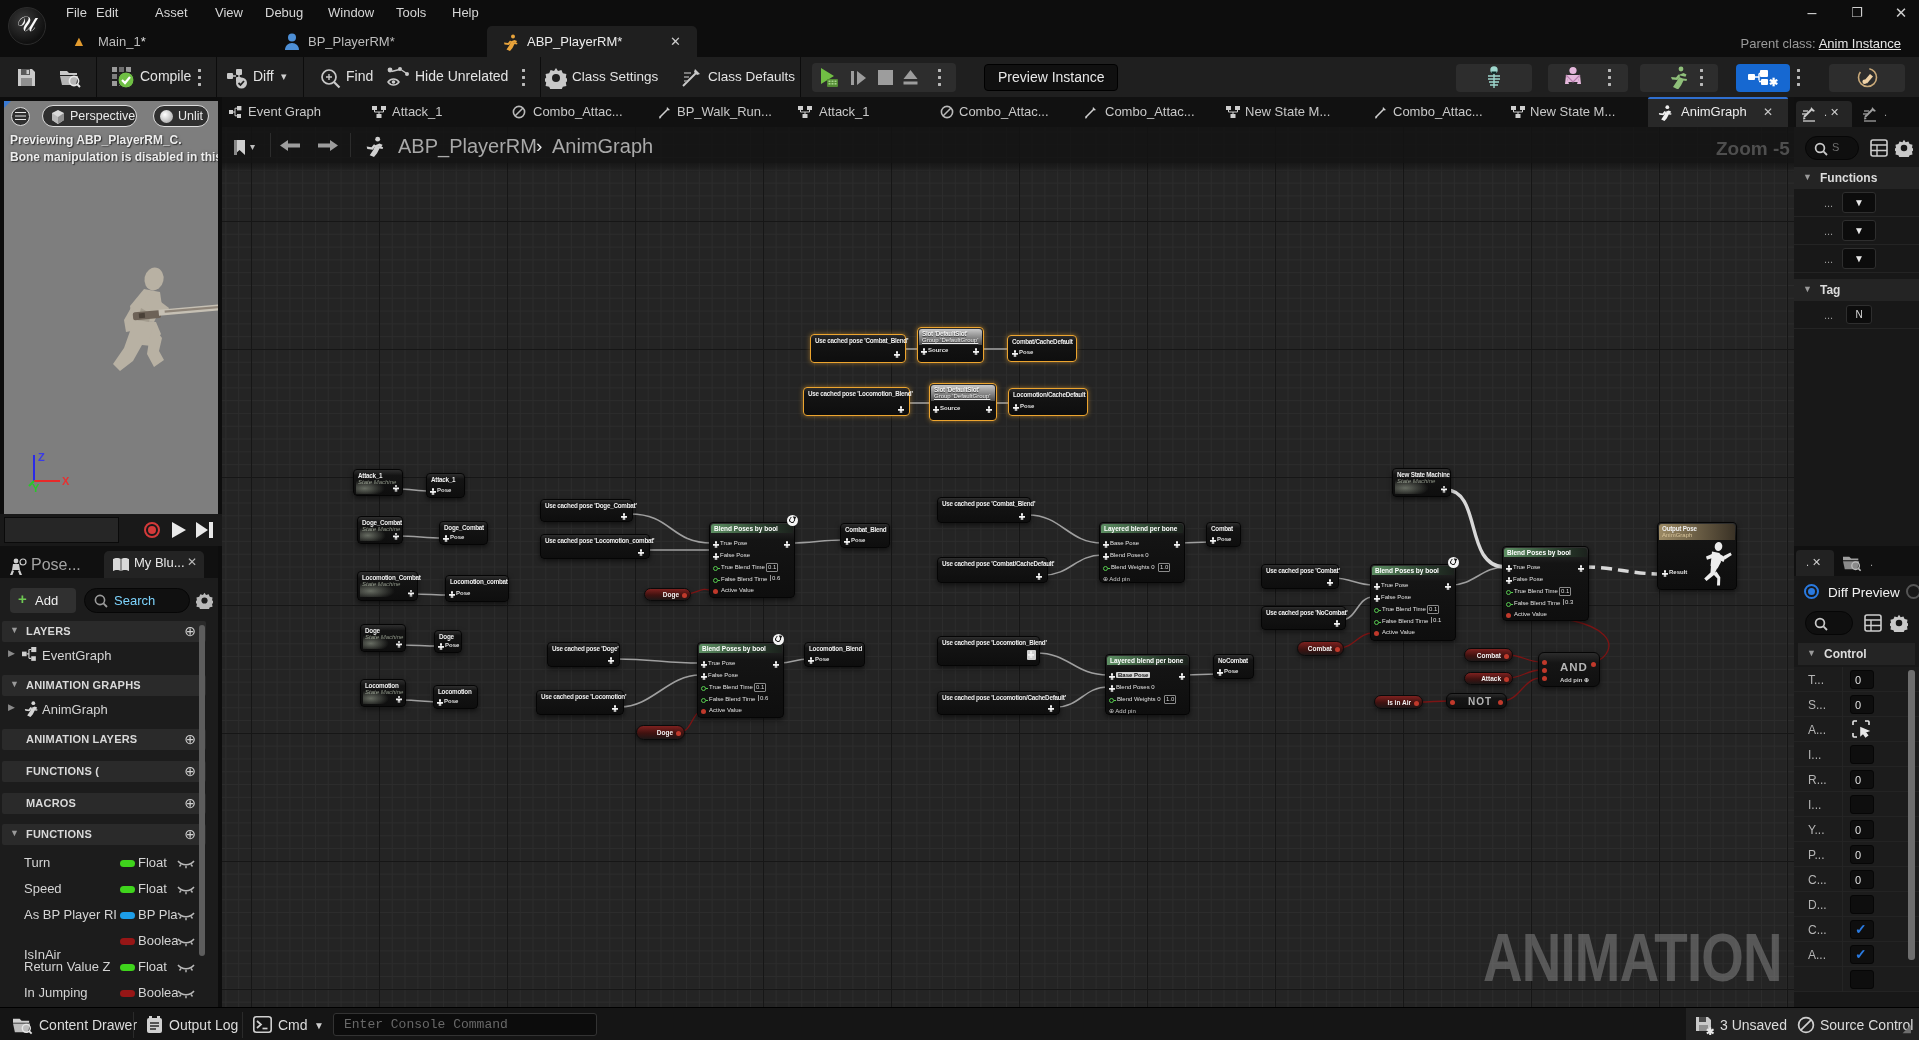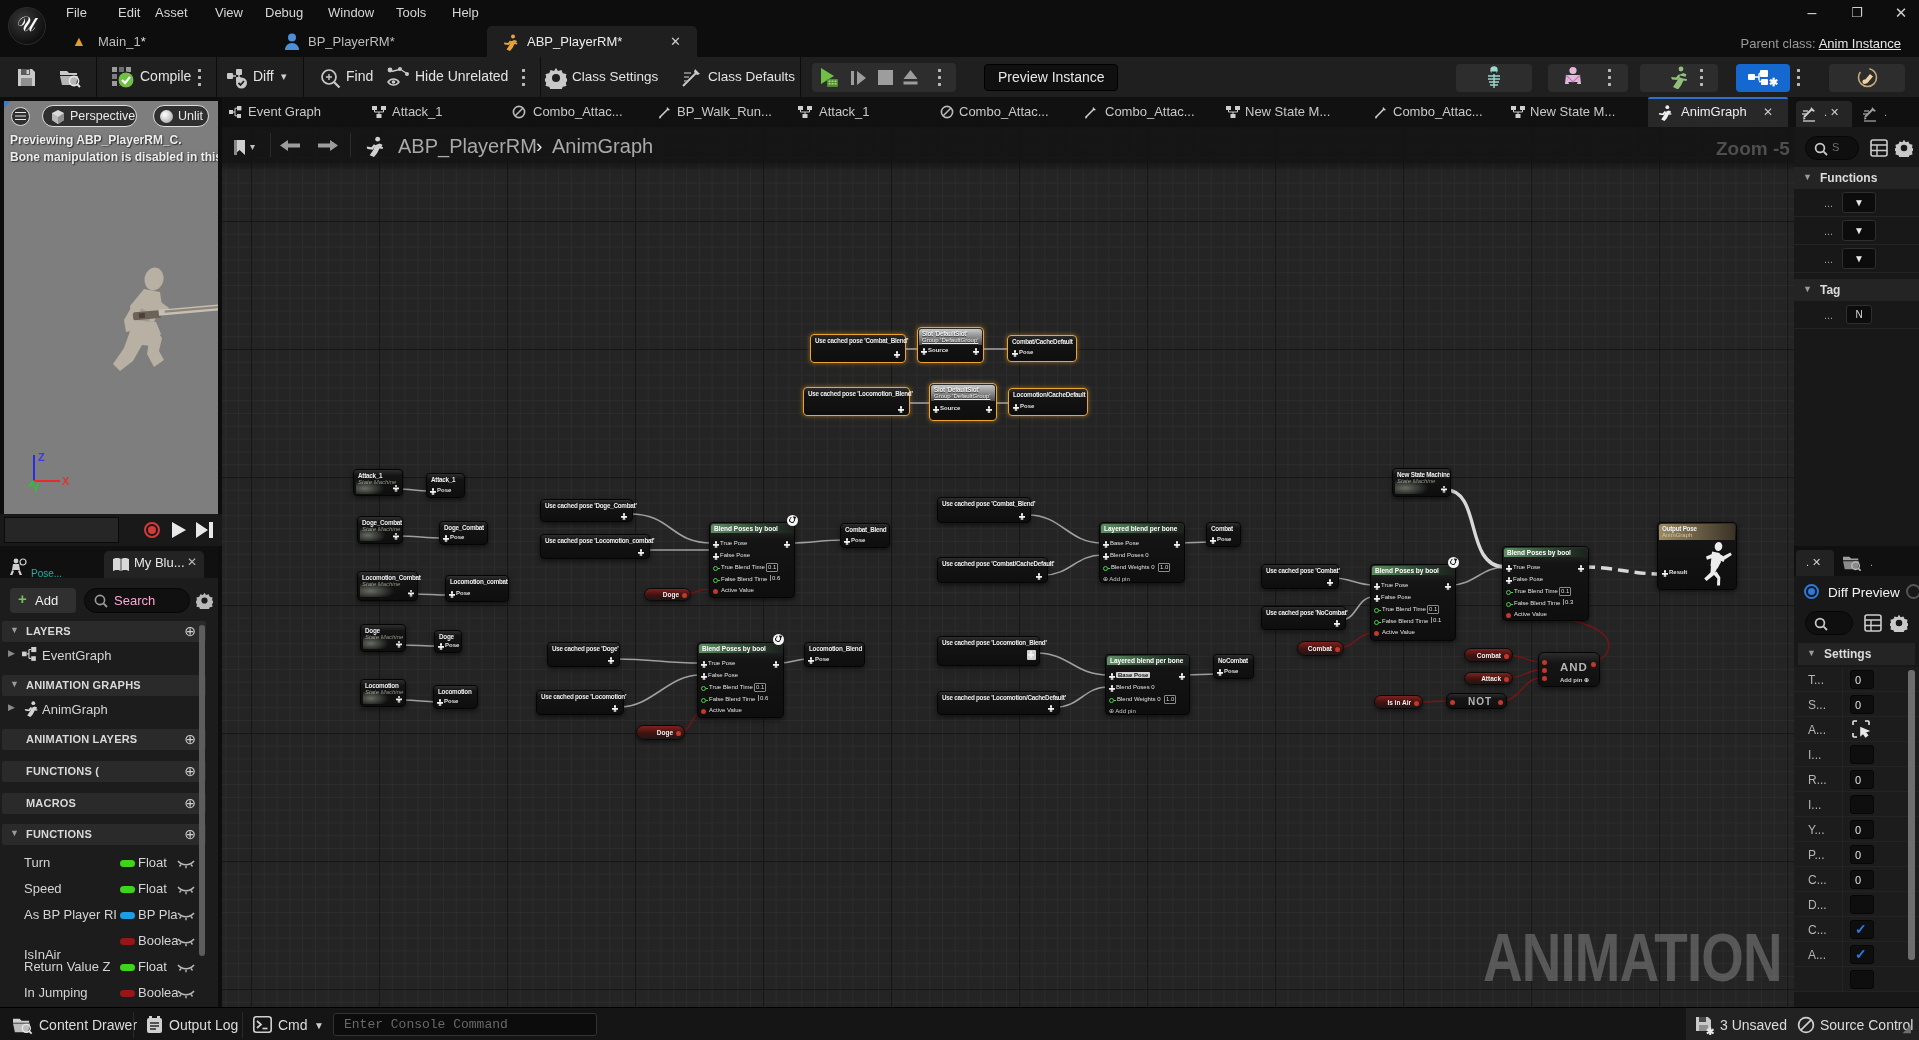--- a/index.html
+++ b/index.html
@@ -83,21 +83,21 @@
 .rh .tri{position:absolute;left:9px;top:5px;font-size:9px;color:#9a9a9a}
 .drow{position:absolute;left:0;width:125px;height:25px;border-bottom:1px solid #232323;background:#1c1c1c}
 .drow:before{content:"";position:absolute;left:48px;top:0;width:1px;height:25px;background:#242424}
 .dlbl{position:absolute;left:14px;top:6px;font-size:12px;color:#b5b5b5;width:26px;text-align:left}
 .dbox{position:absolute;left:56px;top:3px;width:24px;height:19px;background:#0e0e0e;border:1px solid #060606;border-radius:3px;color:#e0e0e0;font-size:11px;text-align:left;padding-left:4px;line-height:18px}
 </style></head>
 <body>
 <div id="app">
 <div id="titlebar">
  <span class="mi" style="left:66px">File</span>
- <span class="mi" style="left:118px">Edit</span>
+ <span class="mi" style="left:96px">Edit</span>
  <span class="mi" style="left:155px">Asset</span>
  <span class="mi" style="left:215px">View</span>
  <span class="mi" style="left:265px">Debug</span>
  <span class="mi" style="left:328px">Window</span>
  <span class="mi" style="left:396px">Tools</span>
  <span class="mi" style="left:452px">Help</span>
  <span class="winbtn" style="right:94px;font-size:16px">–</span>
  <span class="winbtn" style="right:49px;font-size:13px">❐</span>
  <span class="winbtn" style="right:5px;font-size:15px">✕</span>
 </div>
@@ -791,38 +791,38 @@
 <div id="lpanel">
  <div style="position:absolute;left:0;top:0;width:218px;height:32px;background:#101010"></div>
  <svg style="position:absolute;left:7px;top:12px" width="20" height="18" viewBox="0 0 20 18">
         <g fill="#cfcfcf">
           <circle cx="9" cy="3" r="2.4"></circle>
           <path d="M6 6h6l1 6H5z"></path>
           <path d="M5 12l-2 5h2.4l1.6-4M13 12l2 5h-2.4l-1.6-4"></path>
           <circle cx="16" cy="4" r="3" fill="none" stroke="#cfcfcf" stroke-width="1.2"></circle>
         </g>
       </svg>
- <span style="position:absolute;left:31px;top:22px;font-size:10px;color:#14b8a6">Pose...</span>
+ <span style="position:absolute;left:31px;top:10px;font-size:16px;color:#a3a3a3">Pose...</span>
  <div style="position:absolute;left:104px;top:5px;width:100px;height:27px;background:#232323;border-radius:5px 5px 0 0"></div>
  <svg style="position:absolute;left:112px;top:11px" width="18" height="16" viewBox="0 0 18 16">
         <path fill="#d8d8d8" d="M9 2C7 .5 3 .5 1 2v12c2-1.5 6-1.5 8 0 2-1.5 6-1.5 8 0V2c-2-1.5-6-1.5-8 0z"></path>
         <path d="M9 2v12" stroke="#4a4a4a"></path>
       </svg>
  <span style="position:absolute;left:134px;top:9px;font-size:13px;color:#e8e8e8">My Blu...</span>
  <span style="position:absolute;left:187px;top:9px;font-size:12px;color:#bbb">✕</span>
  <div style="position:absolute;left:10px;top:42px;width:66px;height:25px;background:#303030;border-radius:4px">
         <span style="position:absolute;left:8px;top:2px;color:#6ec952;font-size:15px;font-weight:bold">+</span>
         <span style="position:absolute;left:25px;top:5px;color:#efefef;font-size:13px">Add</span>
       </div>
  <div style="position:absolute;left:84px;top:42px;width:106px;height:25px;background:#101010;border:1px solid #060606;border-radius:13px">
         <svg style="position:absolute;left:9px;top:5px" width="14" height="14" viewBox="0 0 14 14">
           <circle cx="6" cy="6" r="4.6" fill="none" stroke="#9a9a9a" stroke-width="1.6"></circle>
           <line x1="9.4" y1="9.4" x2="13" y2="13" stroke="#9a9a9a" stroke-width="1.8"></line>
         </svg>
-        <span style="position:absolute;left:29px;top:4px;color:#f9a8d4;font-size:13px">Search</span>
+        <span style="position:absolute;left:29px;top:4px;color:#7dd3fc;font-size:13px">Search</span>
       </div>
  <svg style="position:absolute;left:196px;top:46px" width="17" height="17" viewBox="0 0 22 22">
         <path fill="#b9b9b9" d="M11 1l2 3 3.4-1 1.4 3.2 3.6.8-.6 3.6 2.6 2.4-2.6 2.4.6 3.6-3.6.8-1.4 3.2-3.4-1-2 3-2-3-3.4 1-1.4-3.2-3.6-.8.6-3.6L-1.4 13 1.2 10.6.6 7 4.2 6.2 5.6 3 9 4z"></path>
         <circle cx="11" cy="11" r="4" fill="#1c1c1c"></circle>
       </svg>
  <div class="lph" style="top:75px">
         <span class="tri">▼</span>
         <b>LAYERS</b>
         <span class="plus">⊕</span>
       </div>
@@ -972,21 +972,21 @@
  <svg style="position:absolute;left:70px;top:517px" width="18" height="18" viewBox="0 0 18 18">
         <rect x="1" y="1" width="16" height="16" rx="2" fill="none" stroke="#cdcdcd" stroke-width="1.6"></rect>
         <path d="M1 6h16M7 6v11M1 11.5h16" stroke="#cdcdcd" stroke-width="1.4"></path>
       </svg>
  <svg style="position:absolute;left:96px;top:517px" width="18" height="18" viewBox="0 0 22 22">
         <path fill="#c9c9c9" d="M11 1l2 3 3.4-1 1.4 3.2 3.6.8-.6 3.6 2.6 2.4-2.6 2.4.6 3.6-3.6.8-1.4 3.2-3.4-1-2 3-2-3-3.4 1-1.4-3.2-3.6-.8.6-3.6L-1.4 13 1.2 10.6.6 7 4.2 6.2 5.6 3 9 4z"></path>
         <circle cx="11" cy="11" r="4" fill="#181818"></circle>
       </svg>
  <div class="rh" style="top:546px;left:4px;width:117px">
         <span class="tri">▼</span>
-        <b>Settings</b>
+        <b>Control</b>
       </div>
  <div class="drow" style="top:570px">
         <span class="dlbl">T...</span>
         <div class="dbox">0</div>
       </div>
  <div class="drow" style="top:595px">
         <span class="dlbl">S...</span>
         <div class="dbox">0</div>
       </div>
  <div class="drow" style="top:620px">

